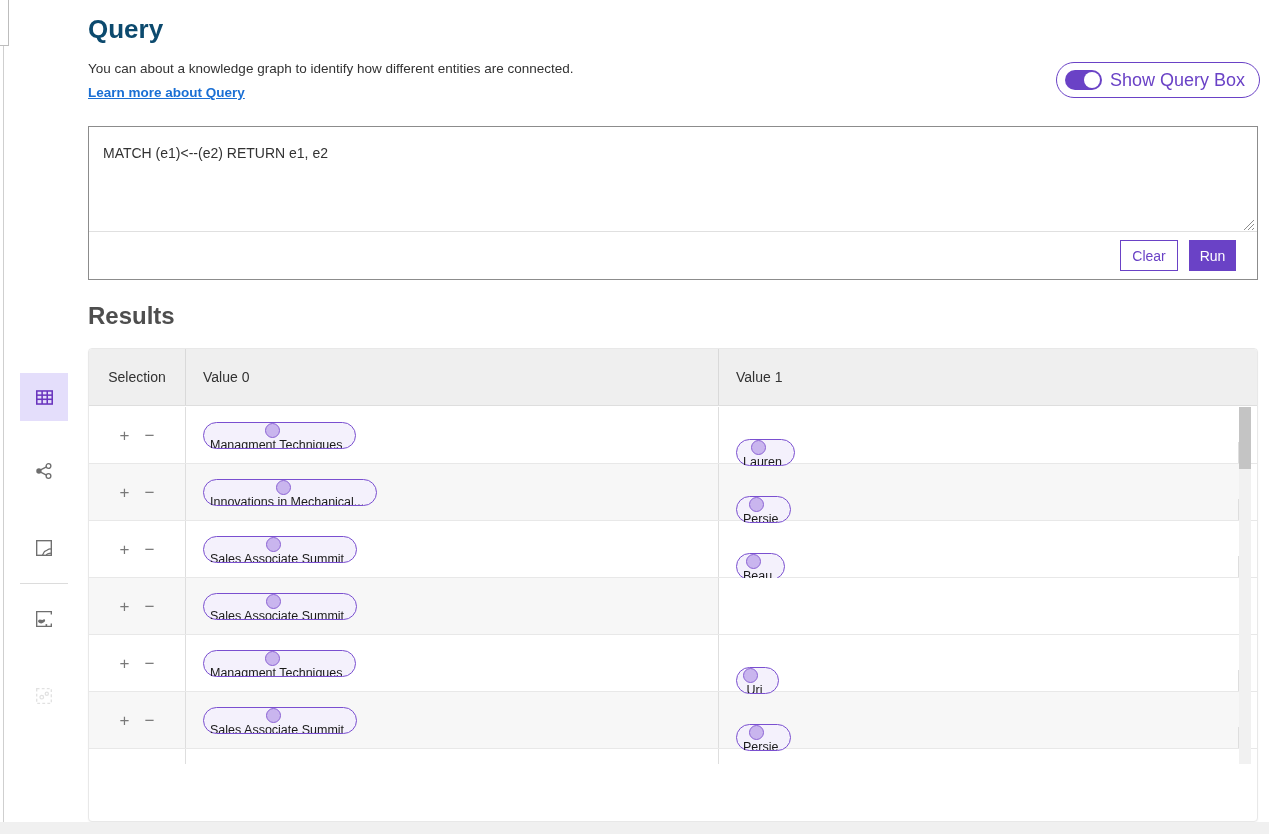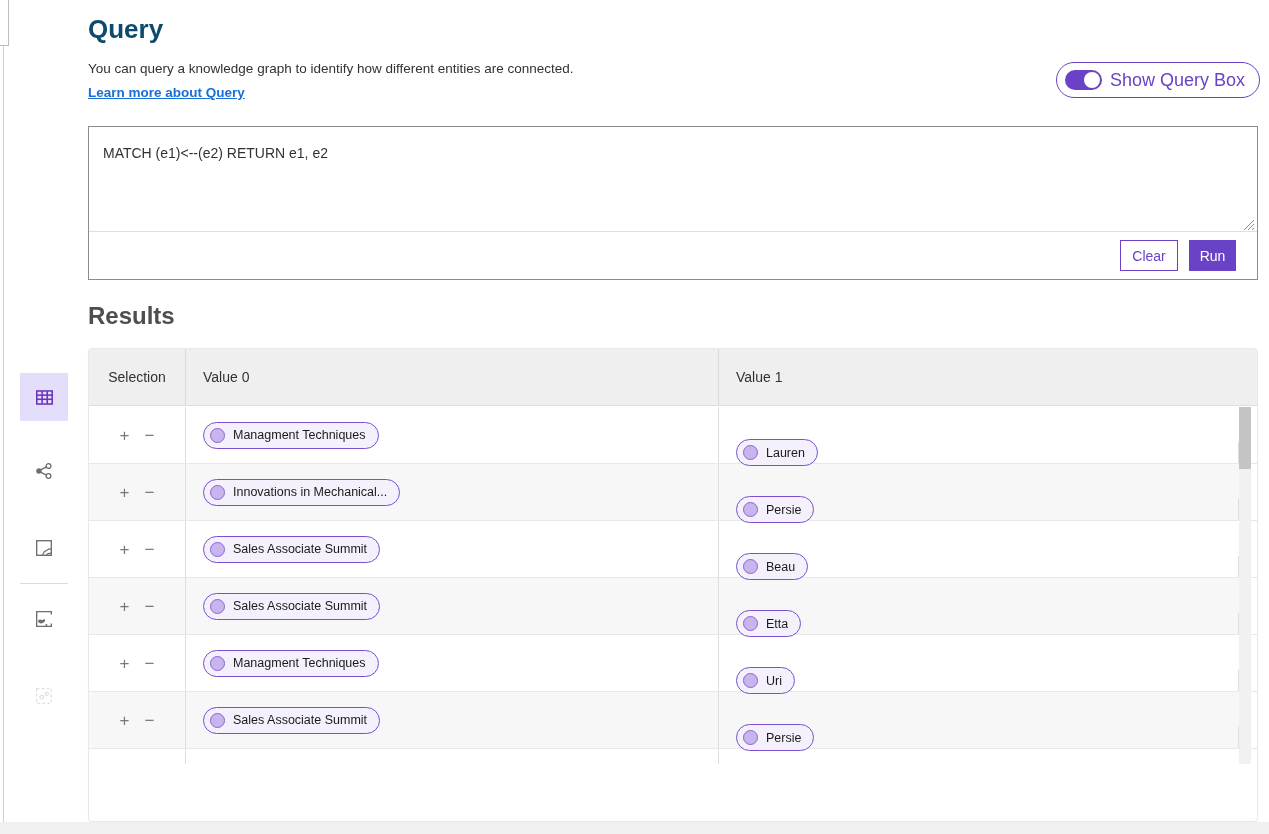--- a/index.html
+++ b/index.html
@@ -74,21 +74,21 @@
     border-right:1px solid #dedede; }
   .td-value0 { width:533px; padding-left:17px; border-right:1px solid #dedede; }
   .td-value1 { width:520px; padding-left:17px; border-right:1px solid #dedede;margin-top:35px; }
   .row-gutter { flex:1; background:#fff; }
 
   .sel-btn { font-size:17px; color:#787878; cursor:pointer; line-height:1;
     padding:2px 3px; user-select:none; }
 
   .pill { display:inline-flex; align-items:center; height:27px; max-width:480px;
     border:1.5px solid #7a4fd0; border-radius:14px; background:#f4f1fc;
-    padding:0 12px 0 6px; cursor:pointer; }
+    padding:0 12px 0 6px; cursor:pointer;flex-direction:column; }
   .pill-dot { width:15px; height:15px; border-radius:50%; background:#c9b5ee;
     border:1.5px solid #8b63d4; margin-right:8px; flex:none; }
   .pill-label { font-size:12.5px; color:#1a1a1a; white-space:nowrap;
     overflow:hidden; text-overflow:ellipsis; }
 
   .scrollbar { position:absolute; right:6px; top:58px; width:12px; height:357px;
     background:#f1f1f1; }
   .scroll-thumb { position:absolute; left:0; top:0; width:12px; height:62px;
     background:#c4c4c4; cursor:grab; }
 
@@ -103,21 +103,21 @@
   .bottom-strip { left:0; top:822px; width:1269px; height:12px; background:#f0f0f0; }
 </style>
 </head>
 <body>
 
 <div class="abs edge-v-top"></div>
 <div class="abs edge-h"></div>
 <div class="abs edge-v-main"></div>
 
 <h1 class="abs page-title">Query</h1>
-<div class="abs page-desc">You can query a knowledge graph to identify how different entities are connected.</div>
+<div class="abs page-desc">You can about a knowledge graph to identify how different entities are connected.</div>
 <a class="abs learn-link">Learn more about Query</a>
 
 <div class="abs toggle-pill">
   <span class="switch">
     <span class="switch-knob"></span>
   </span>
   <span class="toggle-label">Show Query Box</span>
 </div>
 
 <div class="abs query-box">
@@ -253,26 +253,20 @@
     <div class="td td-selection">
       <span class="sel-btn">+</span>
       <span class="sel-btn">−</span>
     </div>
     <div class="td td-value0">
       <span class="pill">
         <span class="pill-dot"></span>
         <span class="pill-label">Sales Associate Summit</span>
       </span>
     </div>
-    <div class="td td-value1">
-      <span class="pill">
-        <span class="pill-dot"></span>
-        <span class="pill-label">Etta</span>
-      </span>
-    </div>
     <div class="row-gutter"></div>
   </div>
 
   <div class="tbl-row">
     <div class="td td-selection">
       <span class="sel-btn">+</span>
       <span class="sel-btn">−</span>
     </div>
     <div class="td td-value0">
       <span class="pill">

